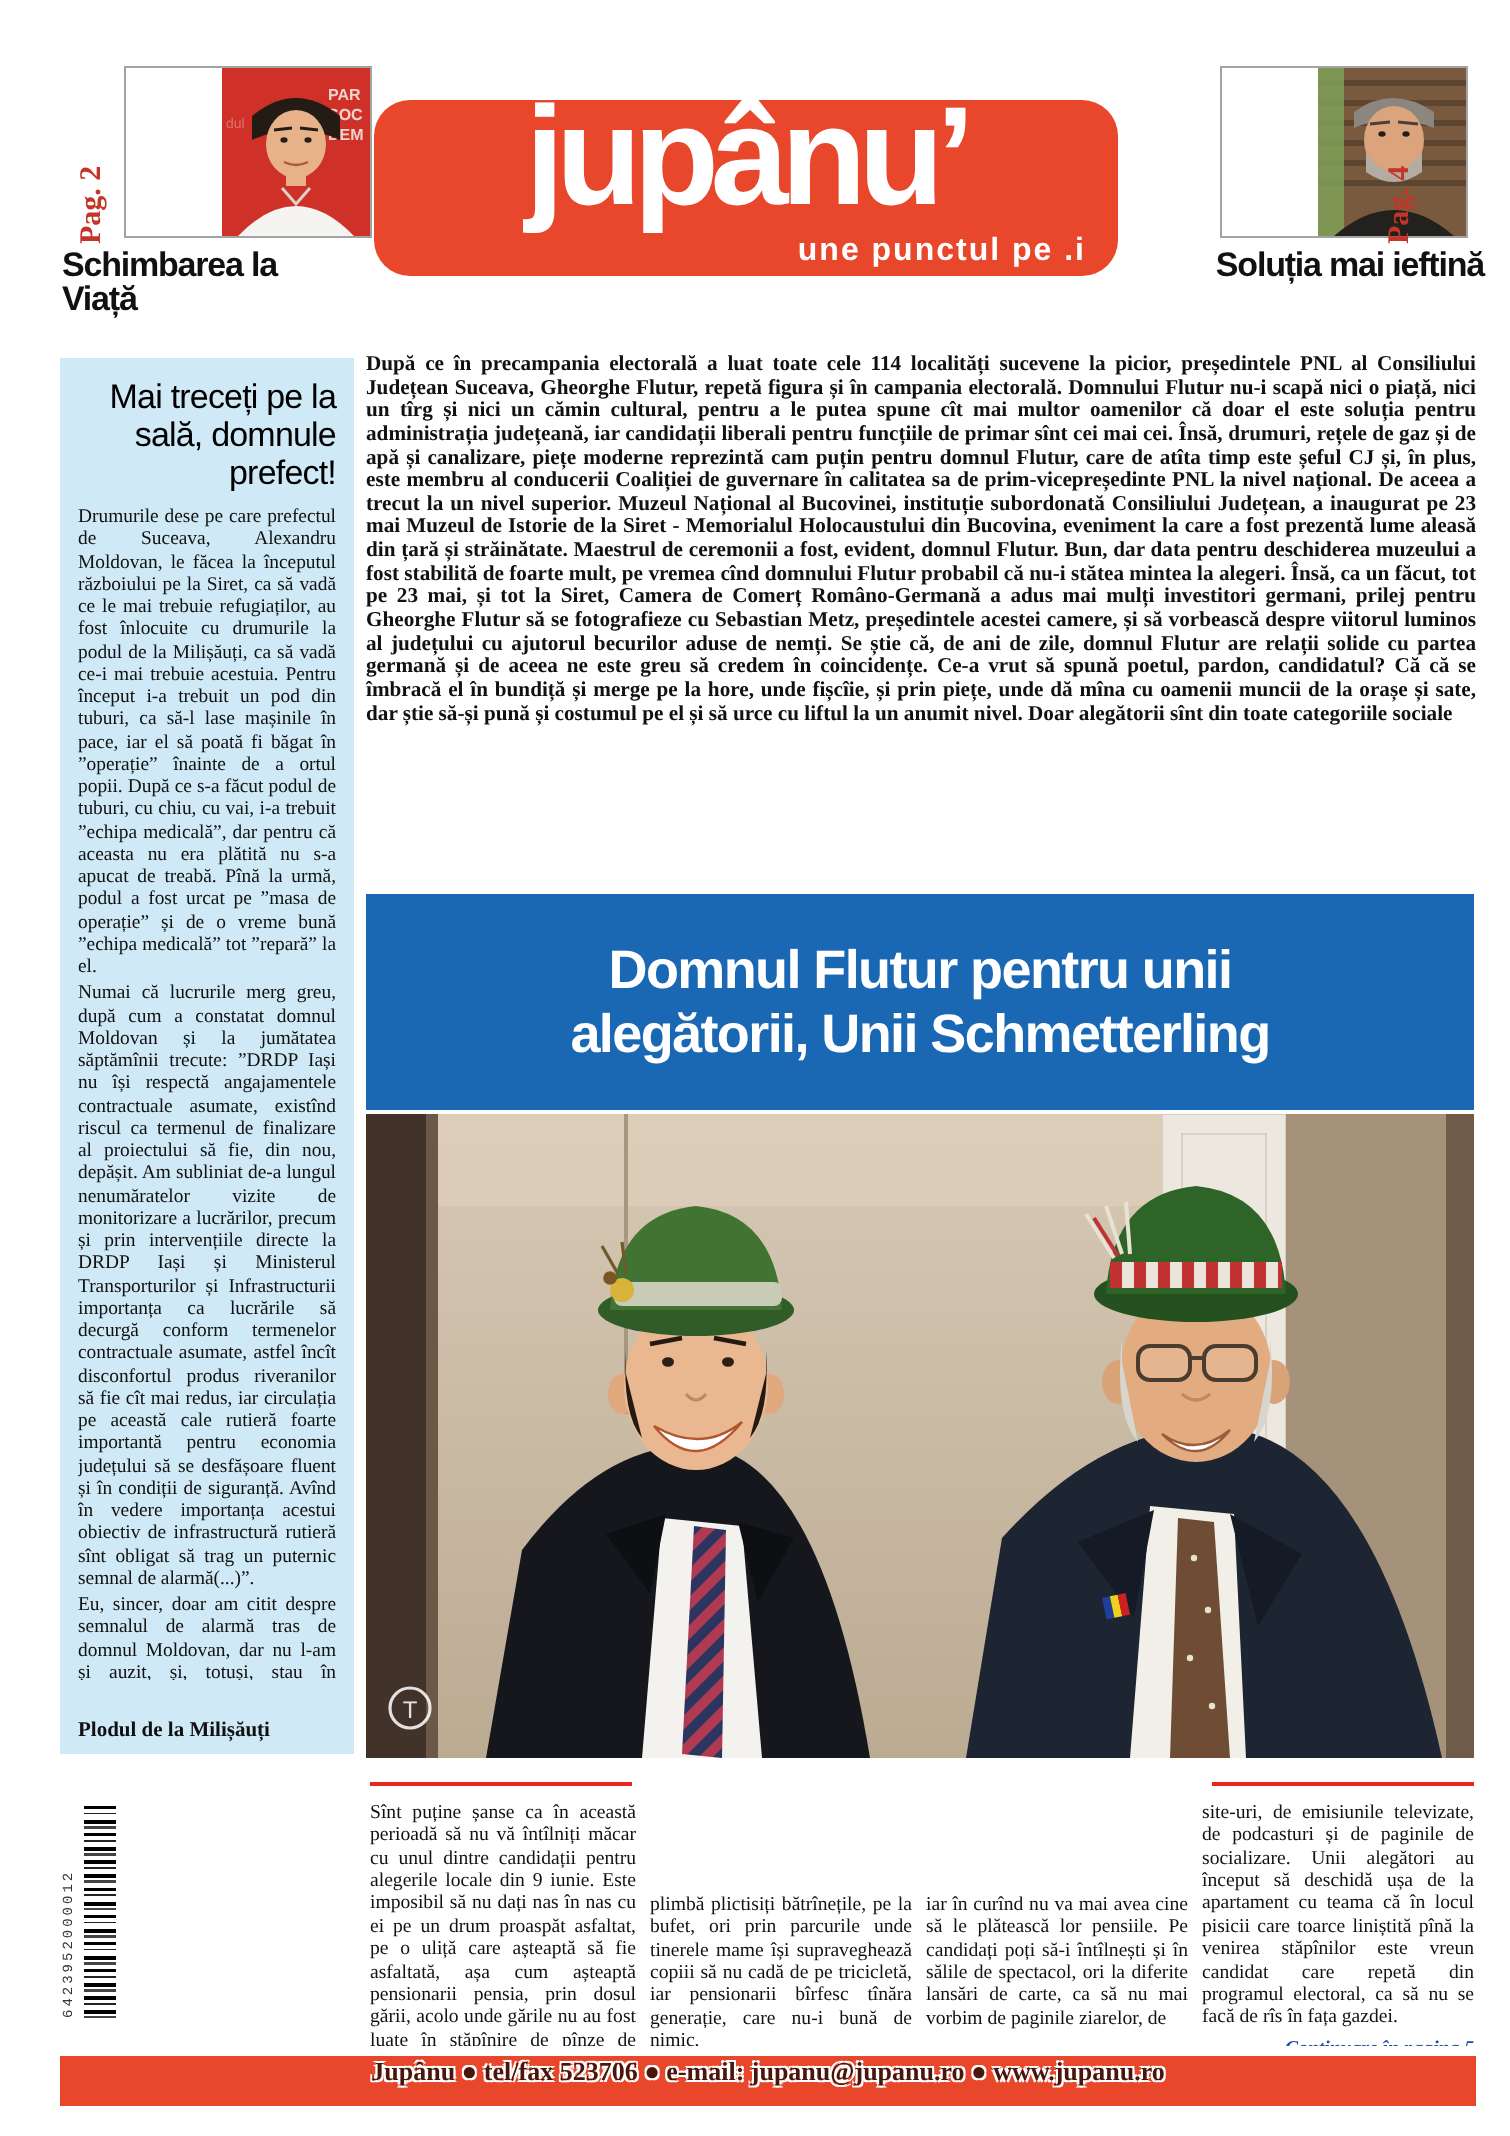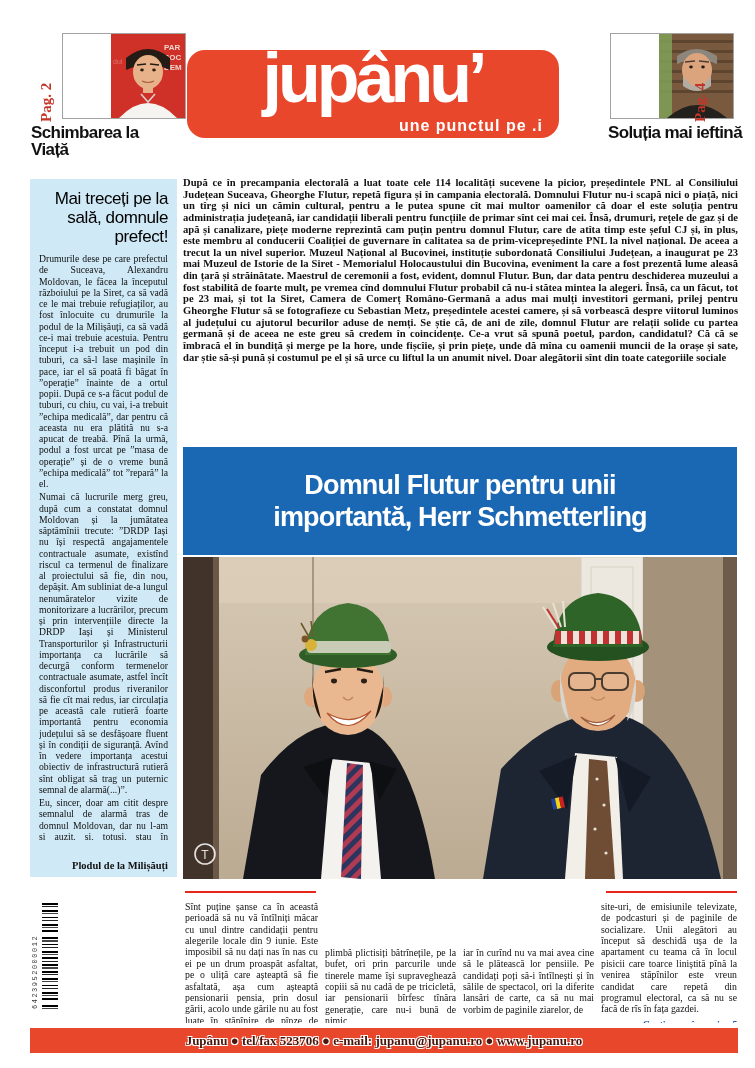--- a/index.html
+++ b/index.html
@@ -23,21 +23,21 @@
   .teaser-title{font-family:"Liberation Sans",sans-serif;font-weight:bold;font-size:17px;
                 letter-spacing:-.6px;line-height:1.02;}
 
   
   .sidebar{left:30px;top:179px;width:147px;height:698px;background:#cfe9f6;
            padding:8px 9px 6px 9px;box-sizing:border-box;display:flex;flex-direction:column;}
   .sidebar h2{margin:2px 0 7px 0;text-align:right;font-family:"Liberation Sans",sans-serif;
               font-weight:normal;font-size:17px;letter-spacing:-.4px;line-height:1.12;color:#000;}
   .sidebar .copy{flex:1;overflow:hidden;font-size:9.7px;line-height:1.16;text-align:justify;}
   .sidebar .copy p{margin:0 0 2px 0;}
-  .sidebar .sig{text-align:right;font-weight:bold;font-size:10.5px;margin-top:20px;}
+  .sidebar .sig{font-weight:bold;font-size:10.5px;margin-top:20px;}
 
   
   .barcode{left:42px;top:903px;width:16px;height:106px;
     background:repeating-linear-gradient(to bottom,
       #000 0 1.6px,#fff 1.6px 3.4px,#222 3.4px 4.2px,#fff 4.2px 7px,
       #000 7px 9px,#fff 9px 10px,#444 10px 11.4px,#fff 11.4px 13.6px);}
   .barcode-num{left:31px;top:903px;height:106px;font-family:"Liberation Mono",monospace;
                font-size:7px;letter-spacing:1.5px;color:#333;}
 
   
@@ -57,21 +57,21 @@
   .col{font-size:9.8px;line-height:1.16;text-align:justify;overflow:hidden;}
   .c1{left:185px;top:901px;width:133px;height:122px;}
   .c2{left:325px;top:947px;width:131px;height:76px;}
   .c3{left:463px;top:947px;width:131px;height:76px;}
   .c4{left:601px;top:901px;width:136px;height:122px;}
   .cont{display:block;text-align:right;margin-top:4px;color:#1a4fae;font-style:italic;
         text-decoration:underline;font-weight:bold;font-size:9.8px;}
 
   
   .footer{left:30px;top:1028px;width:708px;height:25px;background:#e8472b;
-          display:flex;align-items:center;justify-content:center;}
+          display:flex;justify-content:center;}
   .footer span{font-weight:bold;font-size:13px;color:#4a150b;
                text-shadow:-1px -1px 0 #fff,1px -1px 0 #fff,-1px 1px 0 #fff,1px 1px 0 #fff;}
 </style>
 </head>
 <body>
 
 <div class="page">
 
 
   <div class="abs pag-label vert" style="left:38px;top:42px;height:80px;">Pag. 2</div>
@@ -135,21 +135,21 @@
     <div class="sig">Plodul de la Milișăuți</div>
   </div>
 
   <div class="abs barcode-num vert">6423952000012</div>
   <div class="abs barcode"></div>
 
   <div class="abs lead-body">După ce în precampania electorală a luat toate cele 114 localități sucevene la picior, președintele PNL al Consiliului Județean Suceava, Gheorghe Flutur, repetă figura și în campania electorală. Domnului Flutur nu-i scapă nici o piață, nici un tîrg și nici un cămin cultural, pentru a le putea spune cît mai multor oamenilor că doar el este soluția pentru administrația județeană, iar candidații liberali pentru funcțiile de primar sînt cei mai cei. Însă, drumuri, rețele de gaz și de apă și canalizare, piețe moderne reprezintă cam puțin pentru domnul Flutur, care de atîta timp este șeful CJ și, în plus, este membru al conducerii Coaliției de guvernare în calitatea sa de prim-vicepreședinte PNL la nivel național. De aceea a trecut la un nivel superior. Muzeul Național al Bucovinei, instituție subordonată Consiliului Județean, a inaugurat pe 23 mai Muzeul de Istorie de la Siret - Memorialul Holocaustului din Bucovina, eveniment la care a fost prezentă lume aleasă din țară și străinătate. Maestrul de ceremonii a fost, evident, domnul Flutur. Bun, dar data pentru deschiderea muzeului a fost stabilită de foarte mult, pe vremea cînd domnului Flutur probabil că nu-i stătea mintea la alegeri. Însă, ca un făcut, tot pe 23 mai, și tot la Siret, Camera de Comerț Româno-Germană a adus mai mulți investitori germani, prilej pentru Gheorghe Flutur să se fotografieze cu Sebastian Metz, președintele acestei camere, și să vorbească despre viitorul luminos al județului cu ajutorul becurilor aduse de nemți. Se știe că, de ani de zile, domnul Flutur are relații solide cu partea germană și de aceea ne este greu să credem în coincidențe. Ce-a vrut să spună poetul, pardon, candidatul? Că că se îmbracă el în bundiță și merge pe la hore, unde fișcîie, și prin piețe, unde dă mîna cu oamenii muncii de la orașe și sate, dar știe să-și pună și costumul pe el și să urce cu liftul la un anumit nivel. Doar alegătorii sînt din toate categoriile sociale</div>
 
   <div class="abs blue-head">
     <span>Domnul Flutur pentru unii</span>
-    <span>importantă, Herr Schmetterling</span>
+    <span>alegătorii, Unii Schmetterling</span>
   </div>
 
   <div class="abs photo">
     <svg width="554" height="322" viewBox="0 0 554 322">
       <defs>
         <linearGradient id="wallG" x1="0" y1="0" x2="0" y2="1">
           <stop offset="0" stop-color="#d6c9b4"></stop>
             <stop offset="1" stop-color="#bcab93"></stop>
         </linearGradient>
         <pattern id="tieStr" width="10" height="10" patternTransform="rotate(45)" patternUnits="userSpaceOnUse">

